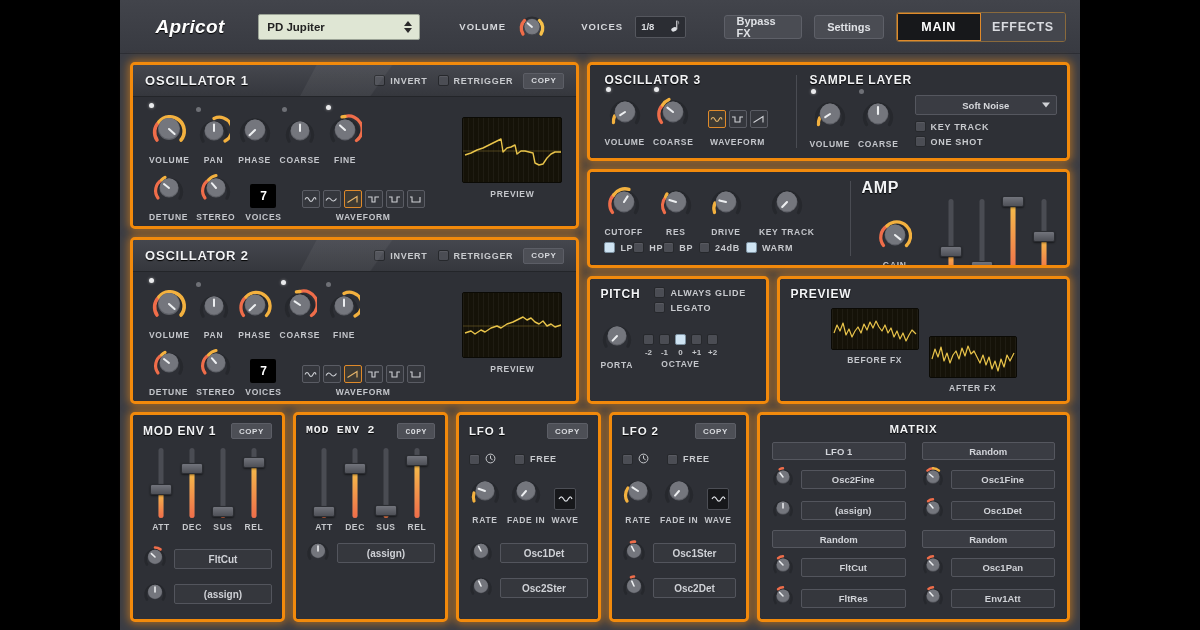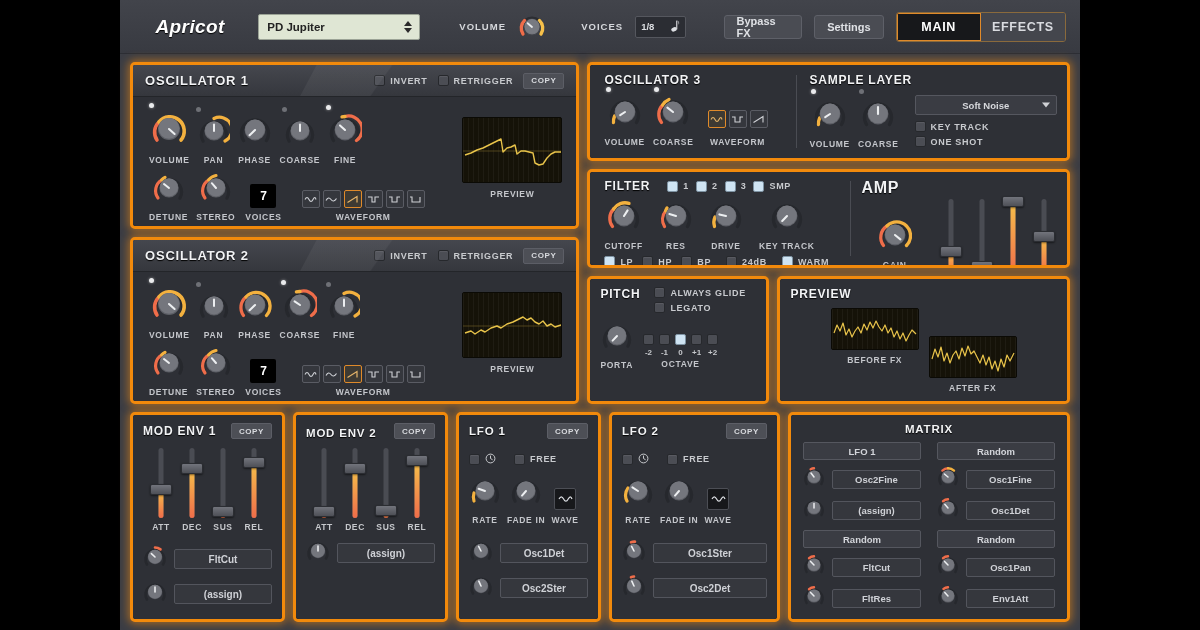--- a/index.html
+++ b/index.html
@@ -703,41 +703,20 @@
                 </div>
               </div>
             </div>
           </div>
         </div>
 
         <div class="glow" style="height:112px">
           <div class="panel" style="display:flex; padding:7px 10px;">
 
             <div style="width:240px; padding-left:4px;">
-              <div style="display:flex; align-items:center; gap:9px;">
-                <div class="ptitle" style="font-size:12px">FILTER</div>
-                <div style="display:flex; gap:7px; margin-left:8px;">
-                  <div class="cbx">
-                      <span class="box on"></span>
-                      <span class="t">1</span>
-                    </div>
-                  <div class="cbx">
-                      <span class="box on"></span>
-                      <span class="t">2</span>
-                    </div>
-                  <div class="cbx">
-                      <span class="box on"></span>
-                      <span class="t">3</span>
-                    </div>
-                  <div class="cbx">
-                      <span class="box on"></span>
-                      <span class="t">SMP</span>
-                    </div>
-                </div>
-              </div>
 
               <div style="display:flex; align-items:flex-end; gap:16px; margin-top:6px;">
                 <div class="knobcol">
                   <div class="knob">
                     <svg width="34" height="34" viewBox="0 0 34 34">
                       <path d="M5.5 27.5 A13.5 13.5 0 1 1 28.5 27.5" fill="none" stroke="#26282d" stroke-width="3.3" stroke-linecap="round"></path>
                       <path d="M5.5 27.5 A13.5 13.5 0 0 1 6.6 10" fill="none" stroke="#ef6d4a" stroke-width="3.3" stroke-linecap="round"></path>
                       <path d="M6.6 10 A13.5 13.5 0 0 1 22 4.4" fill="none" stroke="#f3b13f" stroke-width="3.3" stroke-linecap="round"></path>
                       <circle cx="17" cy="17" r="10.4" fill="#5d5f66"></circle>
                       <circle cx="17" cy="16.4" r="9.9" fill="#74767d"></circle>
@@ -777,21 +756,21 @@
                       <path d="M5.5 27.5 A13.5 13.5 0 1 1 28.5 27.5" fill="none" stroke="#26282d" stroke-width="3.3" stroke-linecap="round"></path>
                       <circle cx="17" cy="17" r="10.4" fill="#5d5f66"></circle>
                       <circle cx="17" cy="16.4" r="9.9" fill="#74767d"></circle>
                       <line x1="17" y1="17" x2="12.2" y2="22" stroke="#eceef0" stroke-width="2.1" stroke-linecap="round"></line>
                     </svg>
                   </div>
                   <div class="klabel">KEY TRACK</div>
                 </div>
               </div>
 
-              <div style="display:flex; align-items:center; gap:9px; margin-top:5px;">
+              <div style="display:flex; align-items:center; margin-top:5px;">
                 <div class="cbx">
                     <span class="box on"></span>
                     <span class="t">LP</span>
                   </div>
                 <div class="cbx">
                     <span class="box"></span>
                     <span class="t">HP</span>
                   </div>
                 <div class="cbx">
                     <span class="box"></span>
@@ -1013,21 +992,21 @@
                 <line x1="12" y1="12" x2="12" y2="7" stroke="#eceef0" stroke-width="1.6" stroke-linecap="round"></line>
               </svg>
             </span>
             <span class="assignfield">(assign)</span>
           </div>
         </div>
       </div>
 
       <div class="glow" style="width:155px">
         <div class="panel" style="padding:8px 10px; display:flex; flex-direction:column;">
-          <div style="display:flex; align-items:flex-end;">
+          <div style="display:flex; align-items:flex-start;font-family:Liberation Mono, monospace;">
             <div class="ptitle" style="font-size:11.5px">MOD ENV 2</div>
             <div class="spacer"></div>
             <div class="copybtn">COPY</div>
           </div>
 
           <div style="display:flex; gap:5px; justify-content:center; margin-top:9px;">
             <div>
               <div class="slider" style="height:70px">
                   <div class="track"></div>
                   <div class="fill" style="height:6%"></div>
@@ -1151,21 +1130,21 @@
                 <circle cx="12" cy="12" r="7.2" fill="#5d5f66"></circle>
                   <circle cx="12" cy="11.6" r="6.8" fill="#74767d"></circle>
                 <line x1="12" y1="12" x2="9.8" y2="7.2" stroke="#eceef0" stroke-width="1.6" stroke-linecap="round"></line>
               </svg>
             </span>
             <span class="assignfield">Osc2Ster</span>
           </div>
         </div>
       </div>
 
-      <div class="glow" style="width:171px">
+      <div class="glow" style="width:140px">
         <div class="panel" style="padding:8px 10px;">
           <div style="display:flex; align-items:center;">
             <div class="ptitle" style="font-size:11.5px">LFO 2</div>
             <div class="spacer"></div>
             <div class="copybtn">COPY</div>
           </div>
 
           <div style="display:flex; align-items:center; gap:18px; margin-top:11px;">
             <div class="cbx">
               <span class="box"></span>

